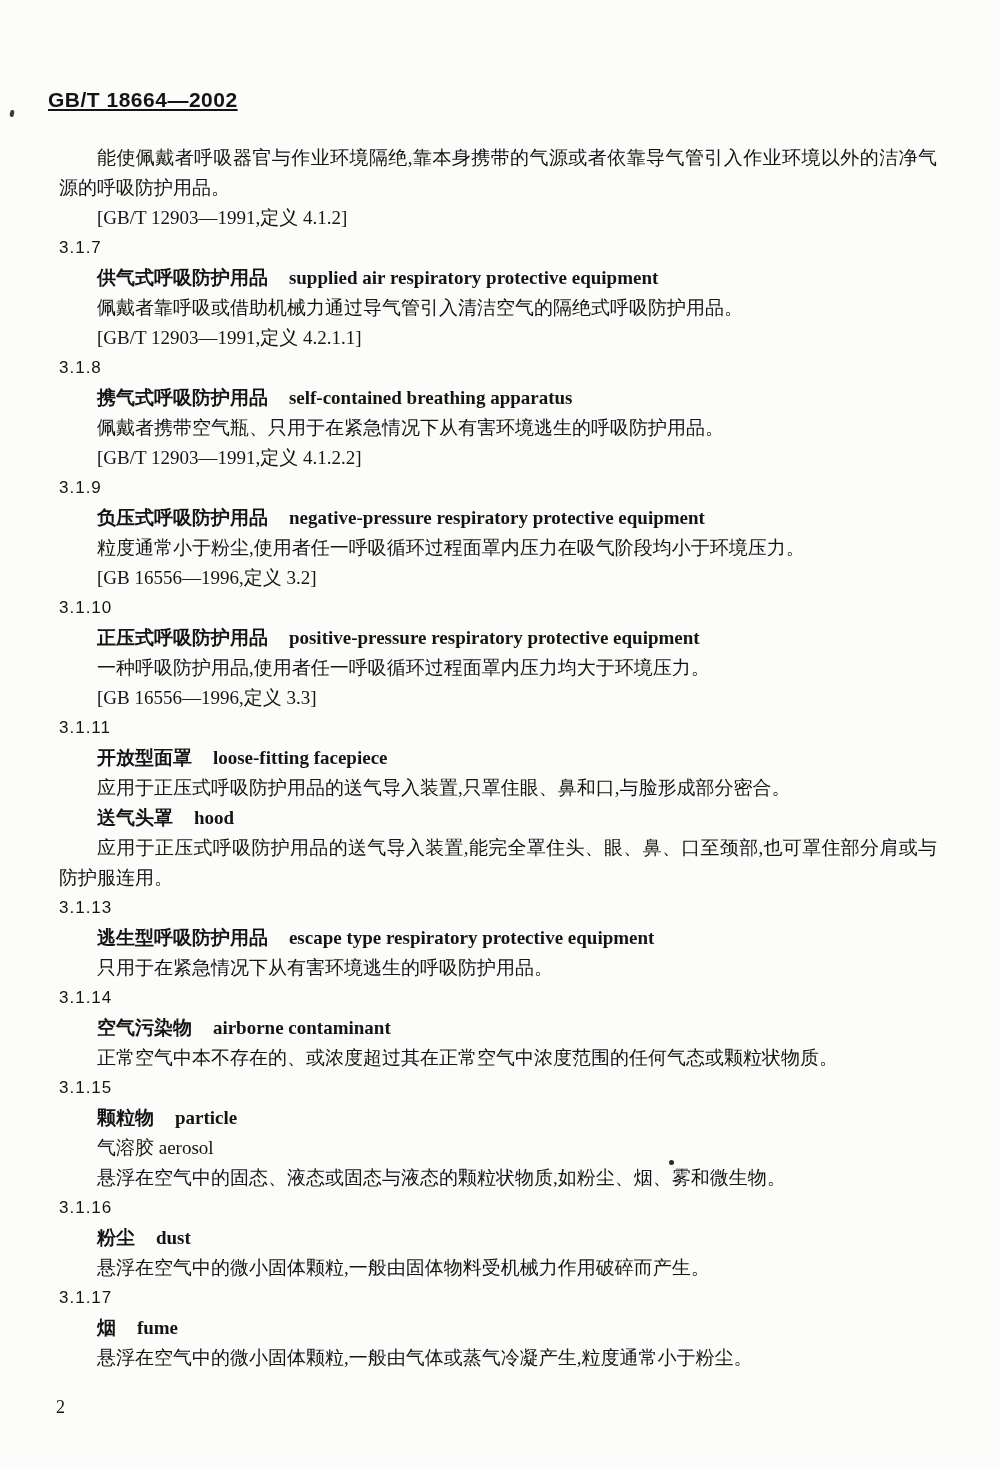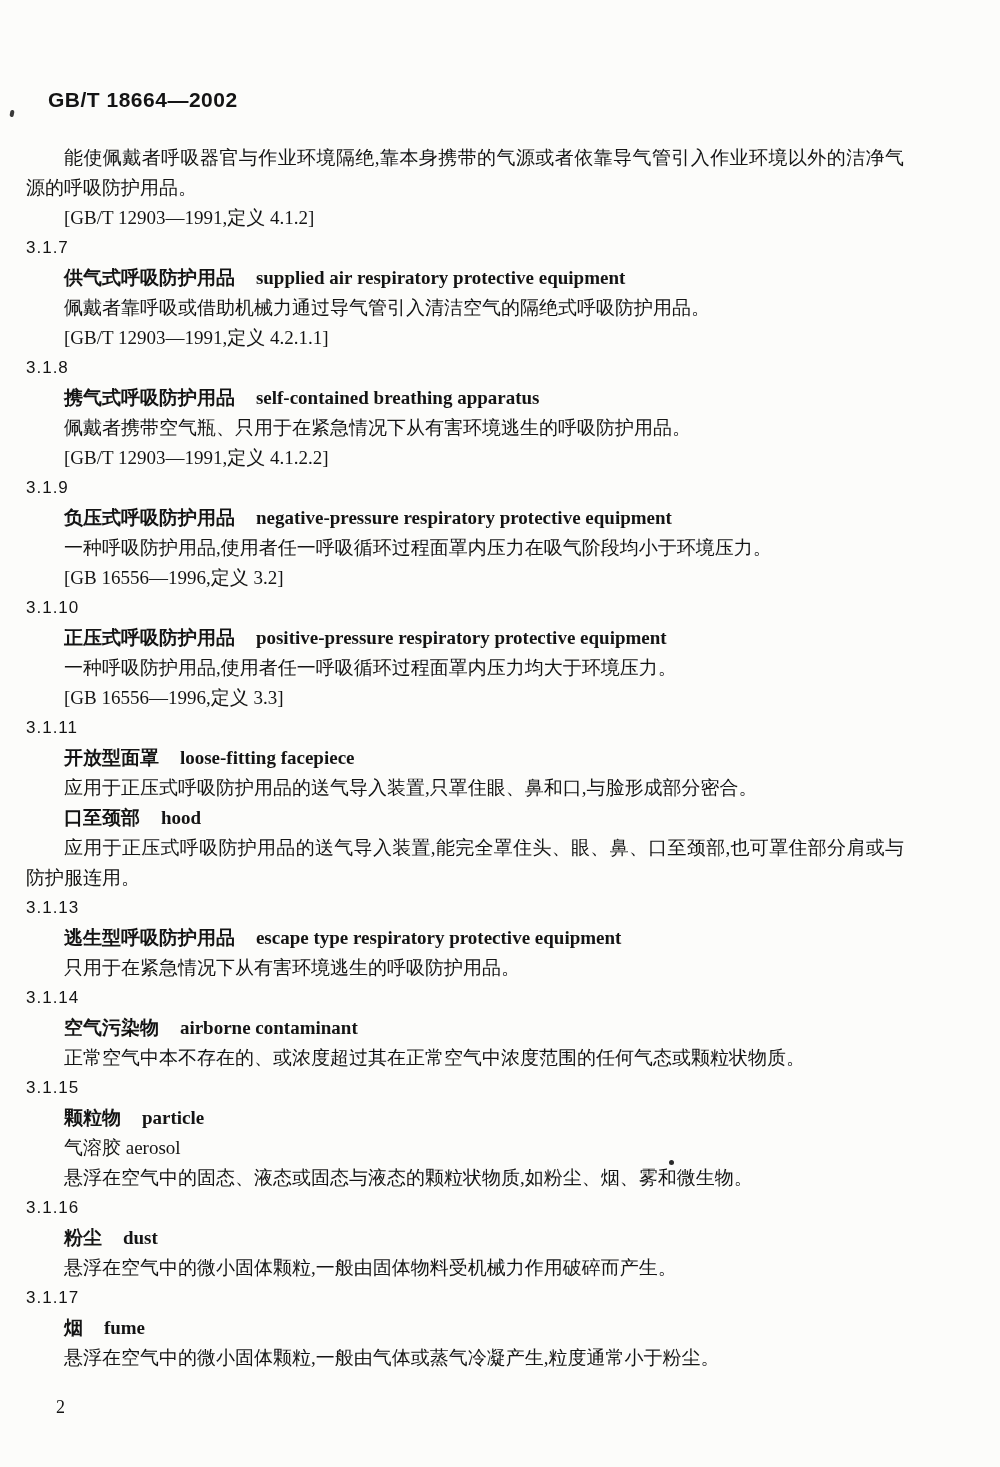--- a/index.html
+++ b/index.html
@@ -18,24 +18,25 @@
     overflow: hidden;
   }
   .doc-header {
     position: absolute;
     left: 48px;
     top: 88px;
     font-family: "Liberation Sans", "DejaVu Sans", sans-serif;
     font-weight: 700;
     font-size: 21px;
     letter-spacing: 0.5px;
+    text-decoration: underline;
   }
   .content {
     position: absolute;
-    left: 26px;
+    left: 59px;
     top: 143px;
     width: 878px;
     font-size: 19px;
     line-height: 30px;
   }
   .intro-para, .def-body {
     margin: 0;
     text-indent: 2em;
     text-align: justify;
   }
@@ -123,21 +124,21 @@
     <p class="def-body">佩戴者携带空气瓶、只用于在紧急情况下从有害环境逃生的呼吸防护用品。</p>
     <div class="def-source">[GB/T 12903—1991,定义 4.1.2.2]</div>
   </section>
 
   <section class="definition">
     <div class="def-number">3.1.9</div>
     <div class="def-term">
       <span class="term-zh">负压式呼吸防护用品</span><span class="term-en">negative-pressure respiratory protective equipment</span>
     </div>
 
-    <p class="def-body">一种呼吸防护用品,使用者任一呼吸循环过程面罩内压力在吸气阶段均小于环境压力。</p>
+    <p class="def-body">粒度通常小于粉尘,使用者任一呼吸循环过程面罩内压力在吸气阶段均小于环境压力。</p>
     <div class="def-source">[GB 16556—1996,定义 3.2]</div>
   </section>
 
   <section class="definition">
     <div class="def-number">3.1.10</div>
     <div class="def-term">
       <span class="term-zh">正压式呼吸防护用品</span><span class="term-en">positive-pressure respiratory protective equipment</span>
     </div>
 
     <p class="def-body">一种呼吸防护用品,使用者任一呼吸循环过程面罩内压力均大于环境压力。</p>
@@ -149,21 +150,21 @@
     <div class="def-term">
       <span class="term-zh">开放型面罩</span><span class="term-en">loose-fitting facepiece</span>
     </div>
 
     <p class="def-body">应用于正压式呼吸防护用品的送气导入装置,只罩住眼、鼻和口,与脸形成部分密合。</p>
 
   </section>
 
   <section class="definition">
     <div class="def-term">
-      <span class="term-zh">口至颈部</span><span class="term-en">hood</span>
+      <span class="term-zh">送气头罩</span><span class="term-en">hood</span>
     </div>
 
     <p class="def-body">应用于正压式呼吸防护用品的送气导入装置,能完全罩住头、眼、鼻、口至颈部,也可罩住部分肩或与防护服连用。</p>
 
   </section>
 
   <section class="definition">
     <div class="def-number">3.1.13</div>
     <div class="def-term">
       <span class="term-zh">逃生型呼吸防护用品</span><span class="term-en">escape type respiratory protective equipment</span>

